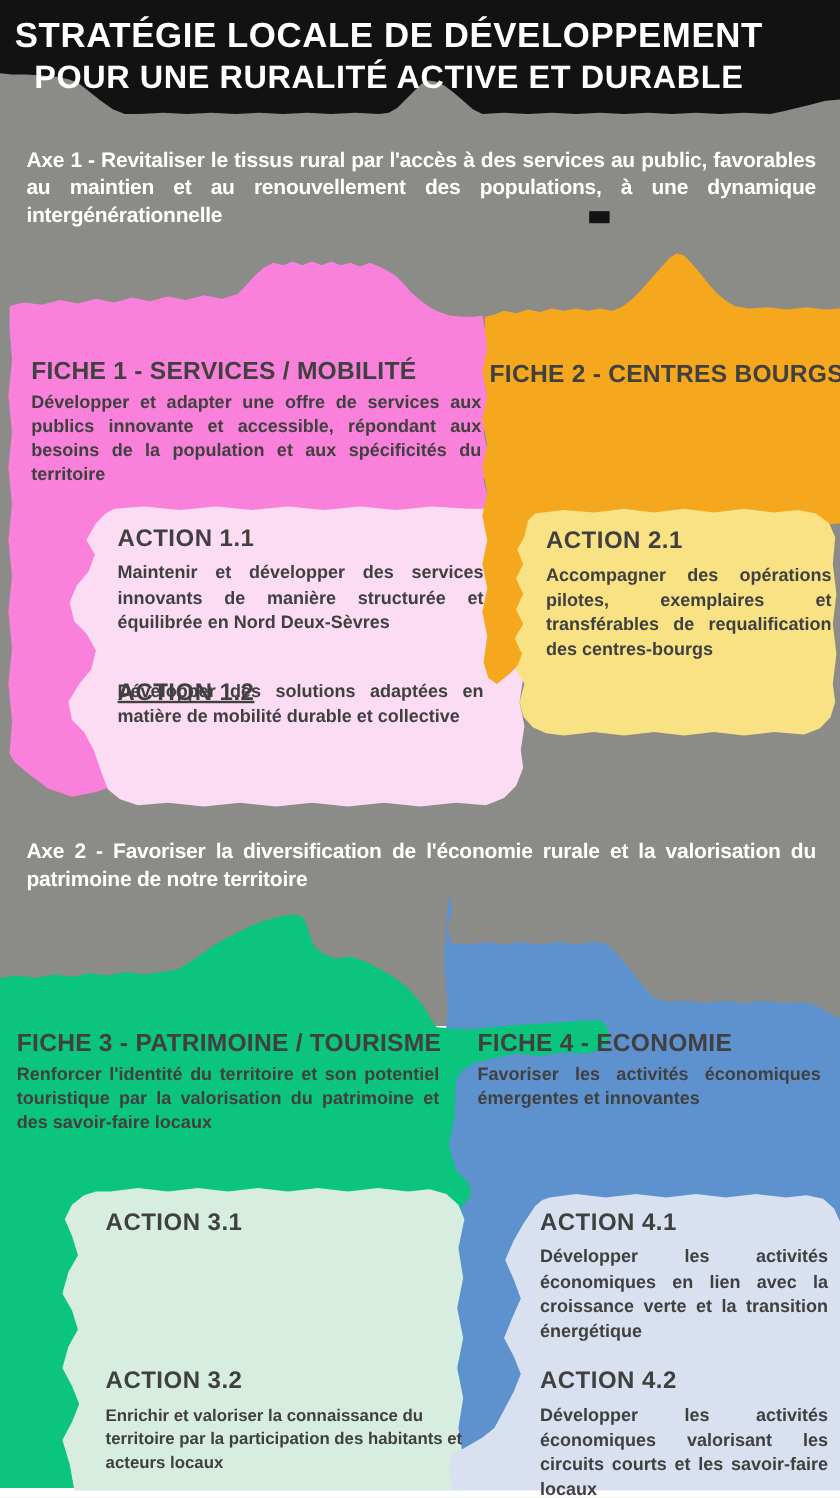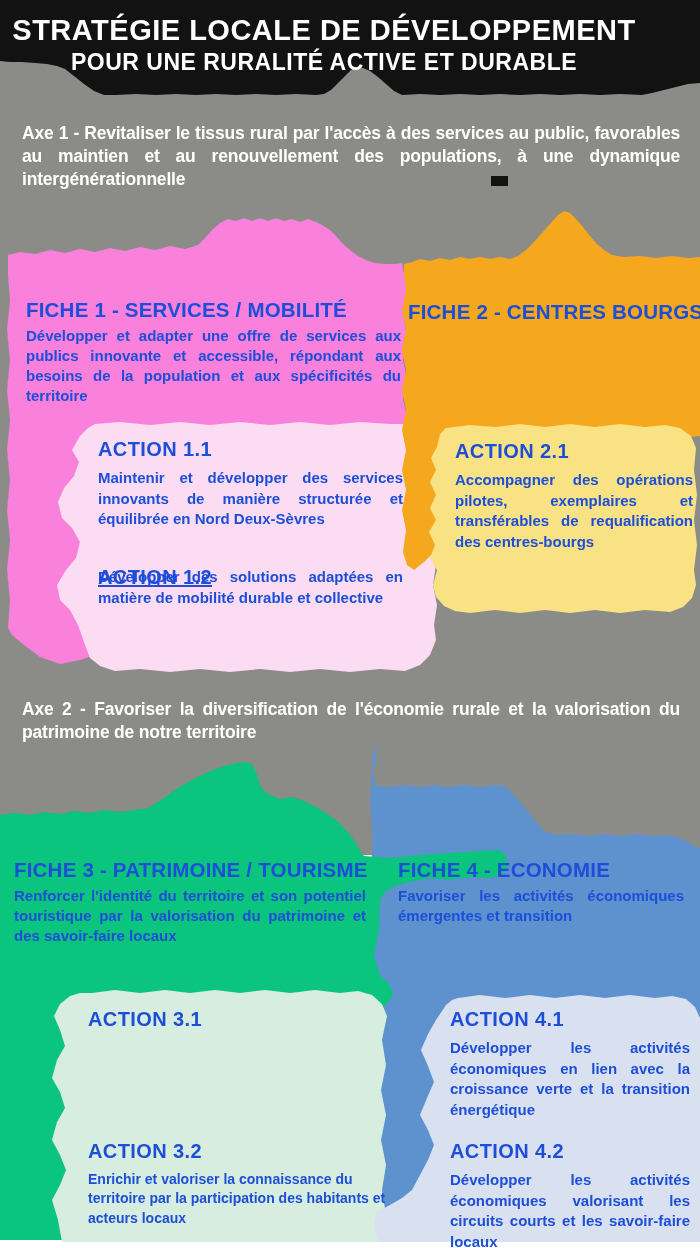--- a/index.html
+++ b/index.html
@@ -1,22 +1,22 @@
 <!DOCTYPE html>
 <html><head>
 <meta charset="utf-8">
 <style>
   html,body{margin:0;padding:0;background:#ffffff;}
   .stage{position:relative;width:700px;height:1248px;overflow:hidden;background:#ffffff;
          font-family:"Liberation Sans",sans-serif;}
   .stage svg{position:absolute;left:0;top:0;}
-  .txt{position:absolute;color:#1d4ed8;}
+  .txt{position:absolute;color:#404040;}
   .hdr{left:0;top:14px;width:648px;text-align:center;color:#ffffff;font-weight:bold;
        font-size:29px;letter-spacing:.5px;}
-  .hdr2{top:49px;font-size:23px;}
+  .hdr2{top:49px;font-size:27px;}
   .axe{color:#ffffff;font-weight:bold;font-size:17.5px;line-height:1.32;
        text-align:justify;text-align-last:left;letter-spacing:-.2px;}
   .axe1{left:22px;top:122px;width:658px;}
   .axe2{left:22px;top:698px;width:658px;}
   .ftitle{font-weight:bold;font-size:20.5px;letter-spacing:.2px;white-space:nowrap;}
   .fdesc{font-weight:bold;font-size:15px;line-height:1.34;text-align:justify;text-align-last:left;}
   .atitle{font-weight:600;font-size:20px;letter-spacing:.4px;white-space:nowrap;}
   .adesc{font-weight:bold;font-size:15px;line-height:1.38;text-align:justify;text-align-last:left;}
   .adesc.ragged{text-align:left;font-size:14px;width:302px;}
   
@@ -127,19 +127,19 @@
   <div class="txt atitle a21t">ACTION 2.1</div>
   <div class="txt adesc a21d">Accompagner des opérations pilotes, exemplaires et transférables de requalification des centres-bourgs</div>
 
   <div class="txt ftitle f3t">FICHE 3 - PATRIMOINE / TOURISME</div>
   <div class="txt fdesc f3d">Renforcer l'identité du territoire et son potentiel touristique par la valorisation du patrimoine et des savoir-faire locaux</div>
   <div class="txt atitle a31t">ACTION 3.1</div>
   <div class="txt atitle a32t">ACTION 3.2</div>
   <div class="txt adesc ragged a32d">Enrichir et valoriser la connaissance du territoire par la participation des habitants et acteurs locaux</div>
 
   <div class="txt ftitle f4t">FICHE 4 - ECONOMIE</div>
-  <div class="txt fdesc f4d">Favoriser les activités économiques émergentes et transition</div>
+  <div class="txt fdesc f4d">Favoriser les activités économiques émergentes et innovantes</div>
   <div class="txt atitle a41t">ACTION 4.1</div>
   <div class="txt adesc a41d">Développer les activités économiques en lien avec la croissance verte et la transition énergétique</div>
   <div class="txt atitle a42t">ACTION 4.2</div>
   <div class="txt adesc a42d">Développer les activités économiques valorisant les circuits courts et les savoir-faire locaux</div>
 
 </div>
 
 </body></html>

